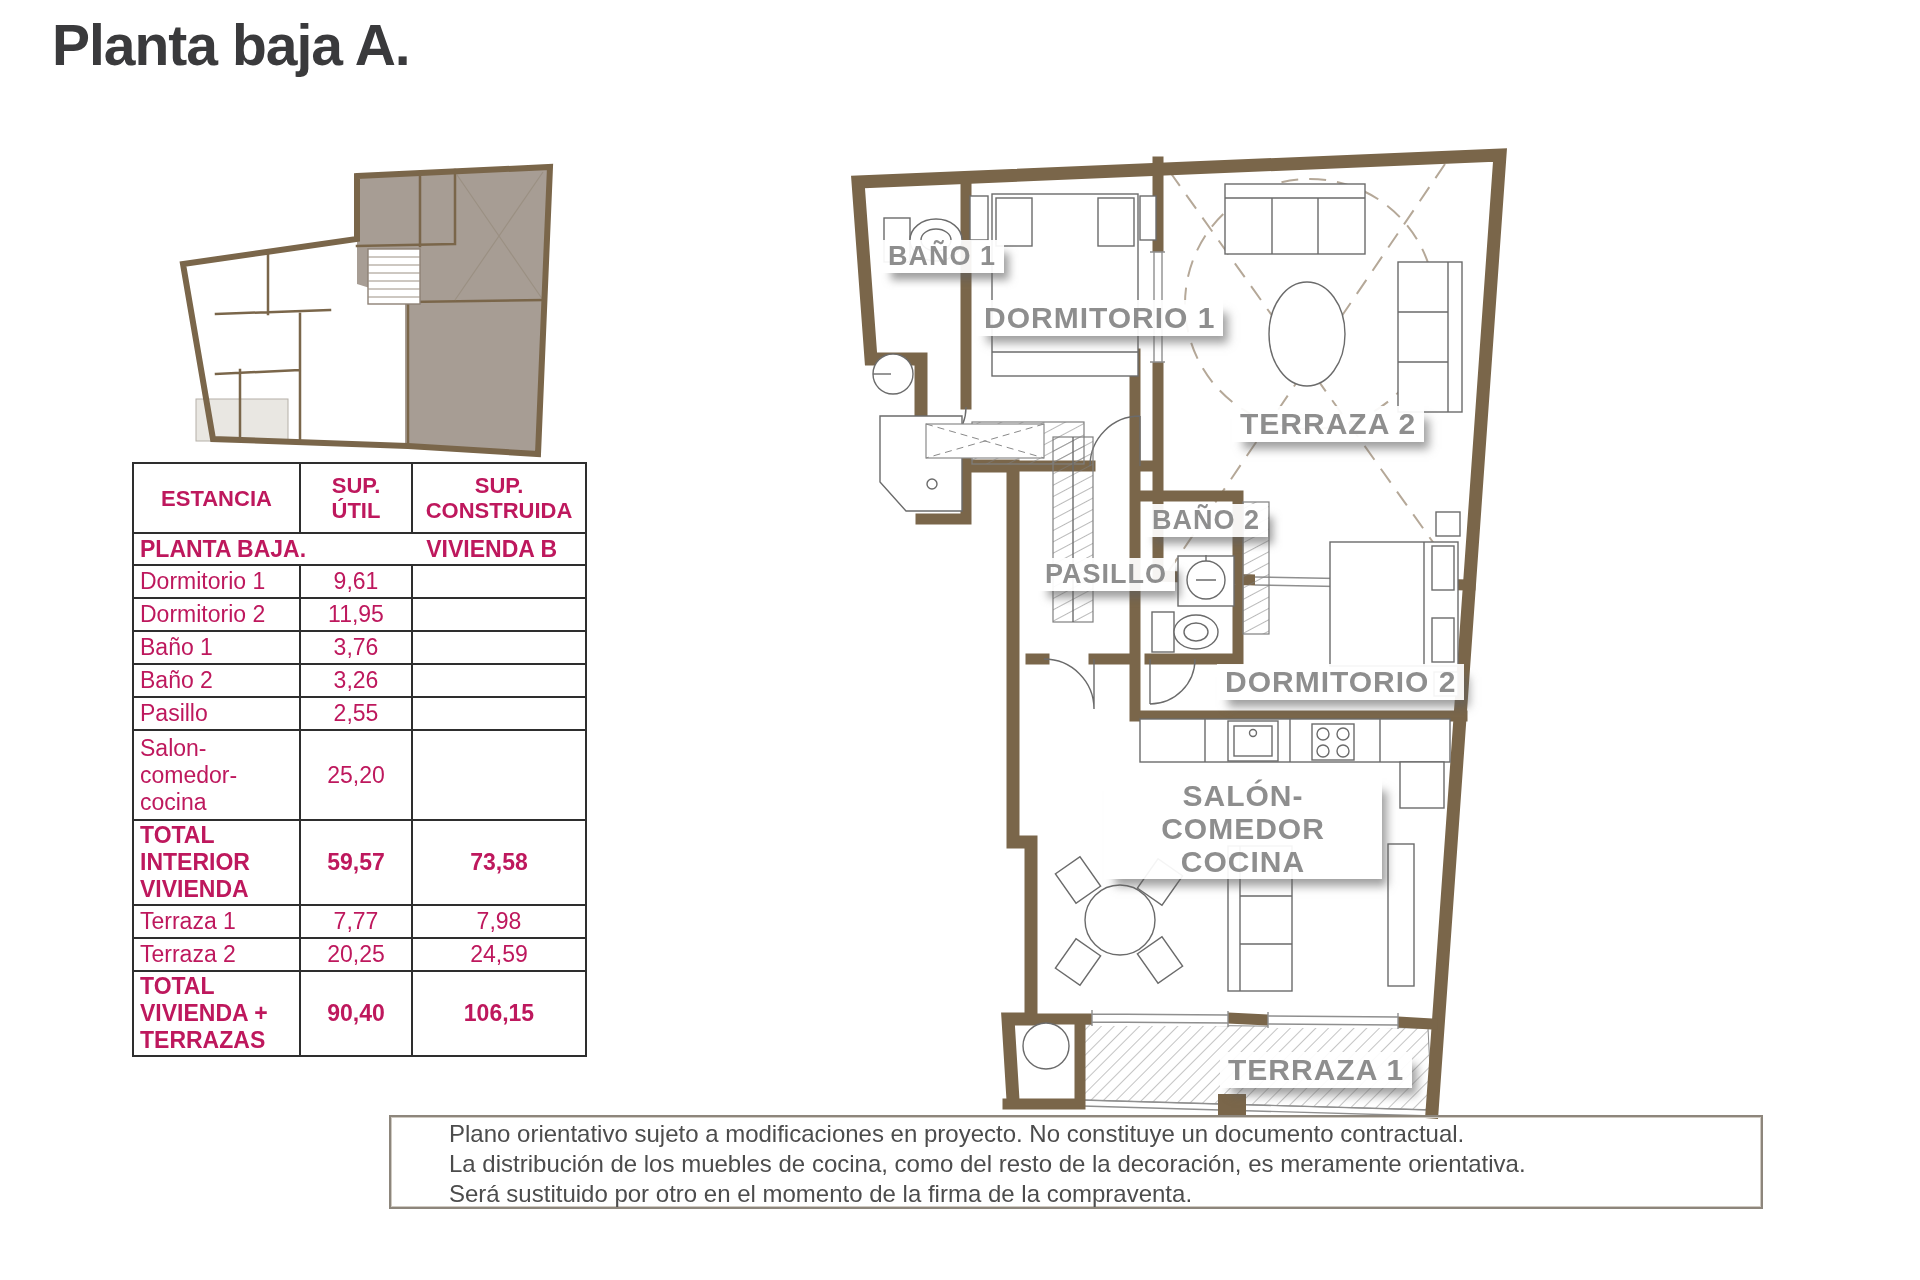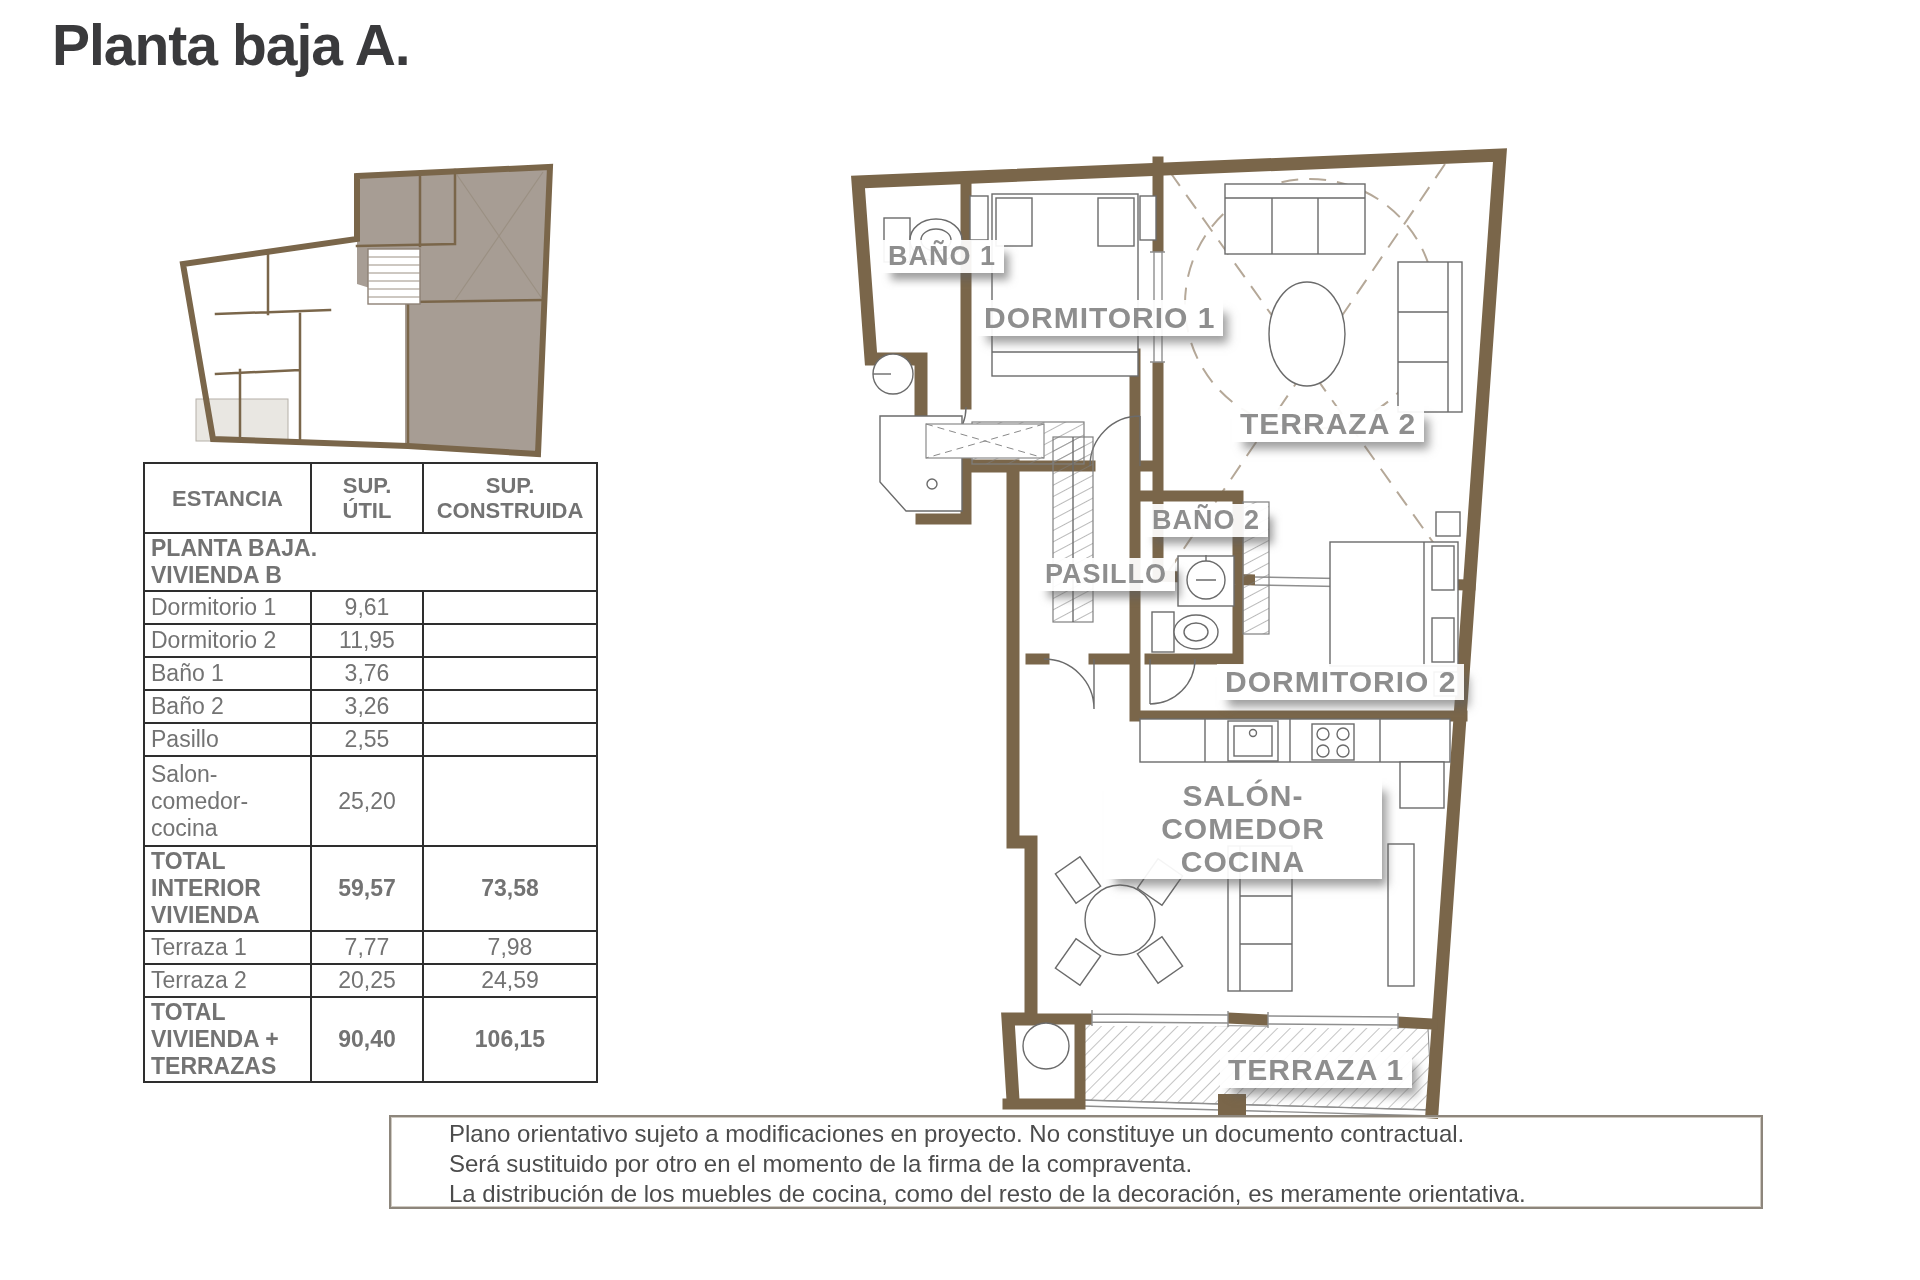--- a/index.html
+++ b/index.html
@@ -25,32 +25,32 @@
   .fs27{font-size:27px;} .fs30{font-size:30px;}
   #lbl-bano1{left:880px;top:226px;}
   #lbl-dorm1{left:976px;top:286px;}
   #lbl-terr2{left:1232px;top:392px;}
   #lbl-bano2{left:1144px;top:490px;}
   #lbl-pasillo{left:1037px;top:544px;}
   #lbl-dorm2{left:1217px;top:650px;}
   #lbl-salon{left:1104px;top:764px;width:262px;text-align:center;white-space:normal;line-height:33px;}
   #lbl-terr1{left:1220px;top:1038px;}
   
-  #areas-table{position:absolute;left:143px;top:448px;width:453px;border-collapse:collapse;
-               table-layout:fixed;font-size:23px;color:#737373;}
+  #areas-table{position:absolute;left:132px;top:448px;width:453px;border-collapse:collapse;
+               table-layout:fixed;font-size:23px;color:#be185d;}
   #areas-table col.c1{width:167px;} #areas-table col.c2{width:112px;} #areas-table col.c3{width:174px;}
   #areas-table td,#areas-table th{border:2px solid #2e2e2e;padding:1px 6px;overflow:hidden;}
   #areas-table th{font-size:22px;font-weight:700;text-align:center;vertical-align:middle;
                   height:66px;line-height:25px;}
   #areas-table td{height:29px;}
   td.rname{text-align:left;}
   td.num{text-align:center;}
   tr.bold td{font-weight:700;}
   #subrow td{font-weight:700;height:28px;}
-  #subrow .subwrap{display:flex;justify-content:space-between;padding-right:22px;flex-direction:column;}
+  #subrow .subwrap{display:flex;justify-content:space-between;padding-right:22px;}
   
   #footer-box{position:absolute;left:389px;top:1101px;width:1374px;height:94px;
               border:2px solid #8d867c;box-shadow:inset 0 0 0 1px #cfcac2;
               font-size:24px;line-height:30px;color:#4c4c4c;padding:2px 0 16px 58px;box-sizing:border-box;}
 </style>
 </head>
 <body>
 
 <div id="page">
 
@@ -294,17 +294,17 @@
     <tr class="bold" style="height:79px;">
       <td class="rname">TOTAL VIVIENDA + TERRAZAS</td>
       <td class="num">90,40</td>
       <td class="num">106,15</td>
     </tr>
   </tbody>
     </table>
 
   <div id="footer-box">
     <div>Plano orientativo sujeto a modificaciones en proyecto. No constituye un documento contractual.</div>
+    <div>La distribución de los muebles de cocina, como del resto de la decoración, es meramente orientativa.</div>
     <div>Será sustituido por otro en el momento de la firma de la compraventa.</div>
-    <div>La distribución de los muebles de cocina, como del resto de la decoración, es meramente orientativa.</div>
   </div>
 
 </div>
 
 </body></html>

